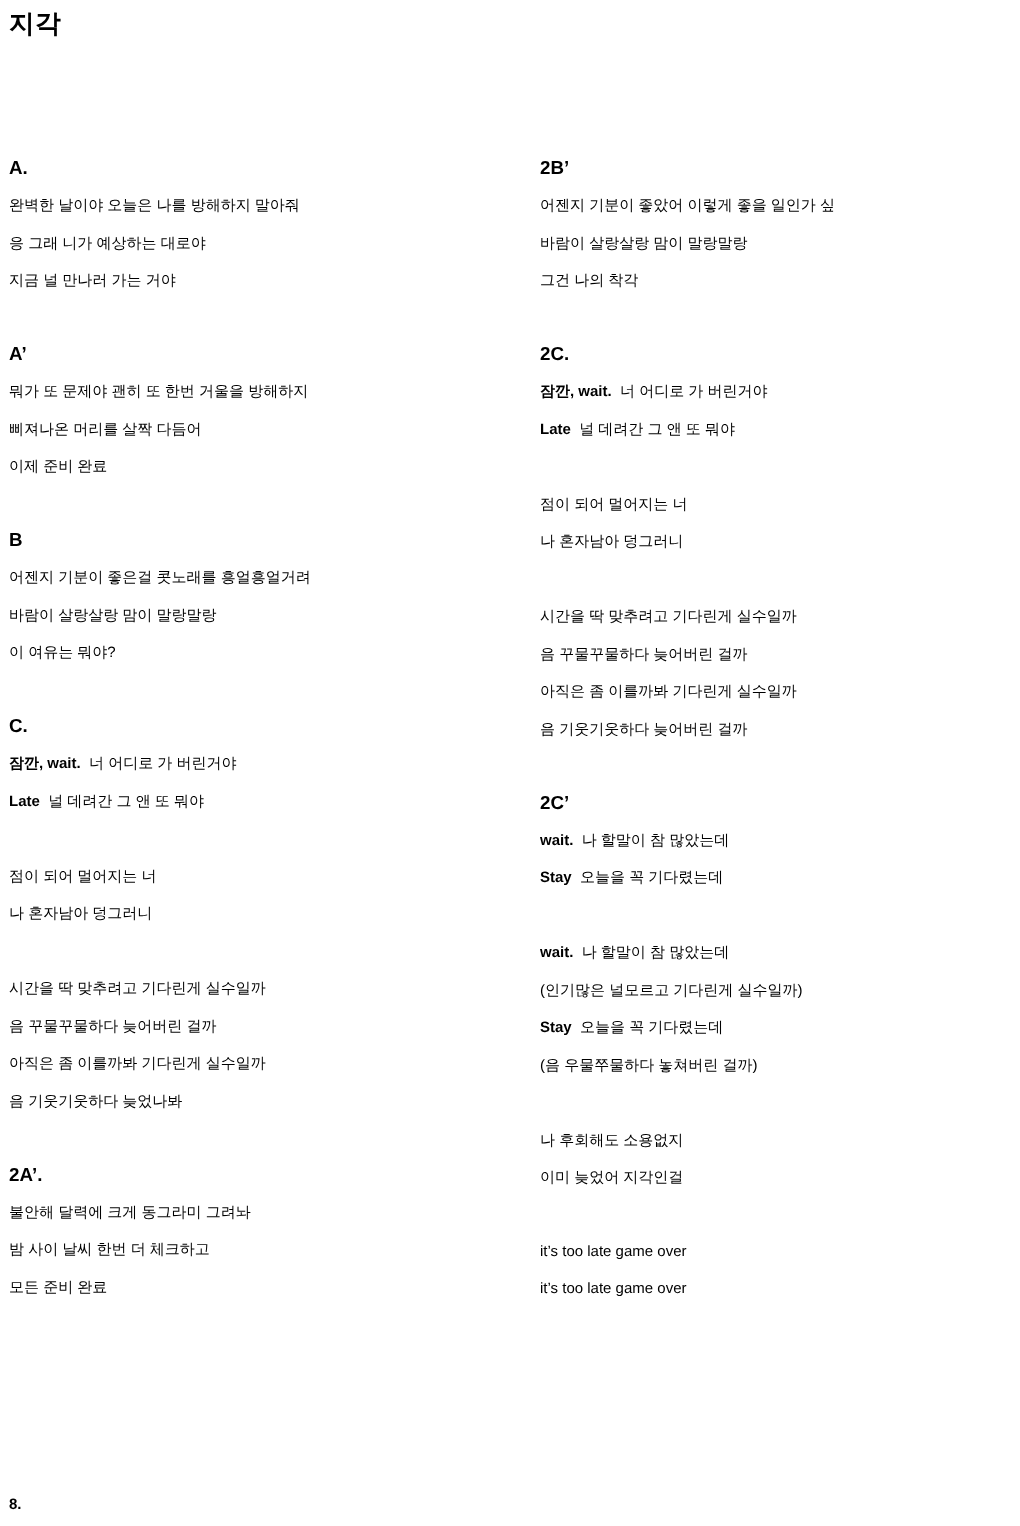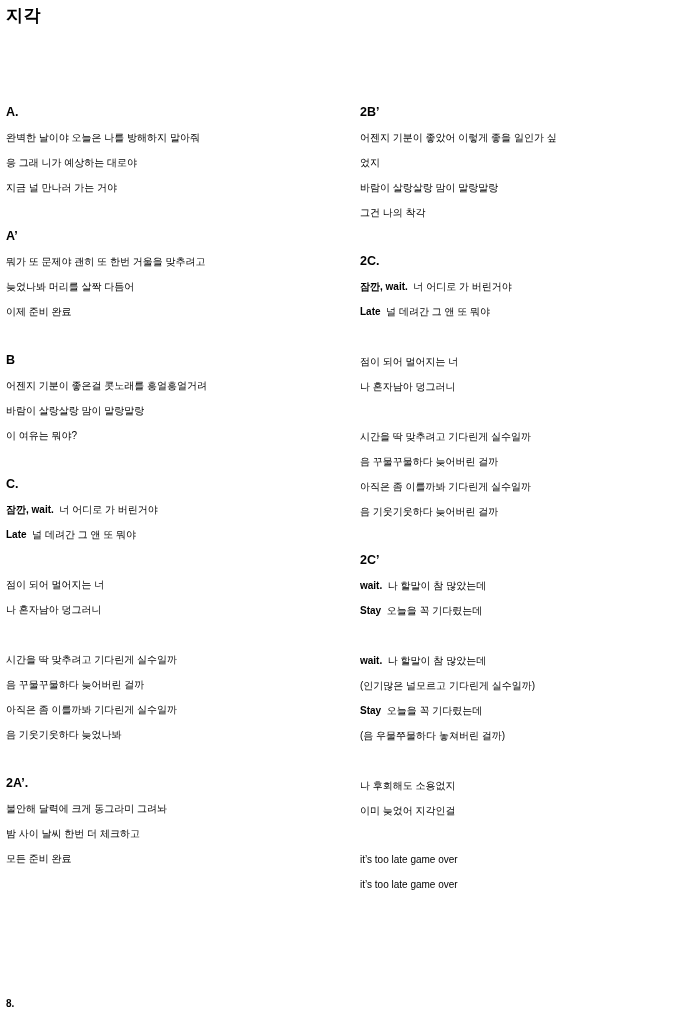--- a/index.html
+++ b/index.html
@@ -92,22 +92,22 @@
   <div class="columns">
     <div class="col col-left">
         <div class="block">
           <div class="label">A.</div>
           <div class="line">완벽한 날이야 오늘은 나를 방해하지 말아줘</div>
           <div class="line">응 그래 니가 예상하는 대로야</div>
           <div class="line">지금 널 만나러 가는 거야</div>
         </div>
         <div class="block">
           <div class="label">A’</div>
-          <div class="line">뭐가 또 문제야 괜히 또 한번 거울을 맞추려고</div>
-          <div class="line">늦었나봐 머리를 살짝 다듬어</div>
+          <div class="line">뭐가 또 문제야 괜히 또 한번 거울을 방해하지</div>
+          <div class="line">삐져나온 머리를 살짝 다듬어</div>
           <div class="line">이제 준비 완료</div>
         </div>
         <div class="block">
           <div class="label">B</div>
           <div class="line">어젠지 기분이 좋은걸 콧노래를 흥얼흥얼거려</div>
           <div class="line">바람이 살랑살랑 맘이 말랑말랑</div>
           <div class="line">이 여유는 뭐야?</div>
         </div>
         <div class="block">
           <div class="label">C.</div>
@@ -126,21 +126,20 @@
           <div class="label">2A’.</div>
           <div class="line">불안해 달력에 크게 동그라미 그려놔</div>
           <div class="line">밤 사이 날씨 한번 더 체크하고</div>
           <div class="line">모든 준비 완료</div>
         </div>
       </div>
     <div class="col col-right">
         <div class="block">
           <div class="label">2B’</div>
           <div class="line">어젠지 기분이 좋았어 이렇게 좋을 일인가 싶</div>
-          <div class="line">었지</div>
           <div class="line">바람이 살랑살랑 맘이 말랑말랑</div>
           <div class="line">그건 나의 착각</div>
         </div>
         <div class="block">
           <div class="label">2C.</div>
           <div class="line"><span class="bold">잠깐, wait.</span><span>  너 어디로 가 버린거야</span></div>
           <div class="line"><span class="bold">Late</span><span>  널 데려간 그 앤 또 뭐야</span></div>
           <div class="gap"></div>
           <div class="line">점이 되어 멀어지는 너</div>
           <div class="line">나 혼자남아 덩그러니</div>

